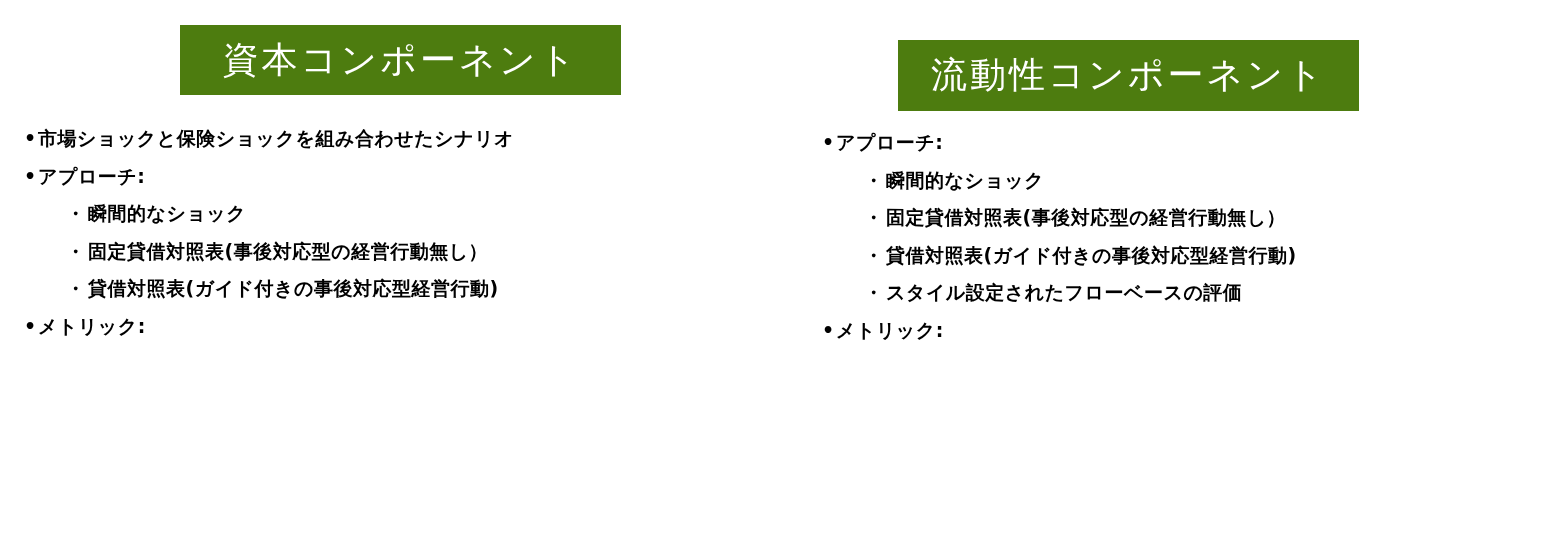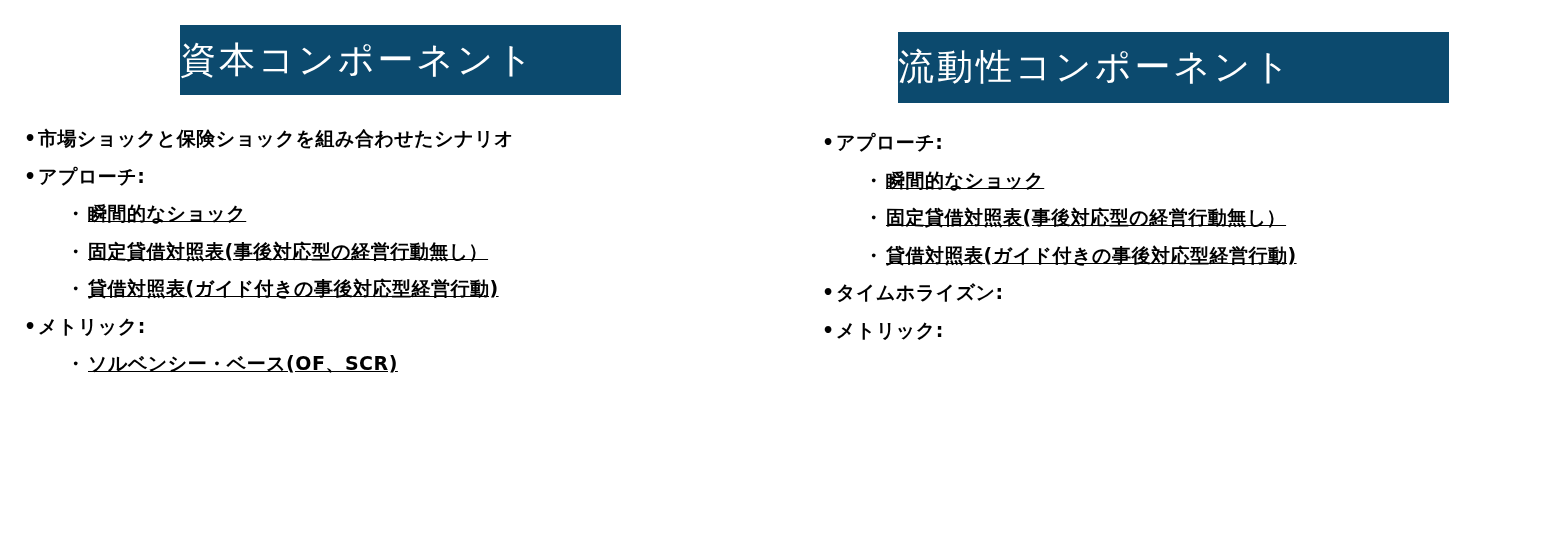--- a/index.html
+++ b/index.html
@@ -1,57 +1,56 @@
 <!DOCTYPE html>
 <html><head>
 <meta charset="utf-8">
 <style>
   html, body { margin: 0; padding: 0; }
   body {
     width: 1557px; height: 535px; background: #ffffff; position: relative; overflow: hidden;
     font-family: "DejaVu Sans", "Liberation Sans", sans-serif; color: #000000;
   }
   .header-box {
-    position: absolute; background: #0c4a6e; color: #ffffff;
-    display: flex; align-items: center; 
+    position: absolute; background: #4d7c0f; color: #ffffff;
+    display: flex; align-items: center; justify-content: center;
     font-size: 36px; letter-spacing: 3px; font-weight: normal;
   }
   #capital-header { left: 180px; top: 25px; width: 441px; height: 70px; }
-  #liquidity-header { left: 898px; top: 32px; width: 551px; height: 71px; }
+  #liquidity-header { left: 898px; top: 40px; width: 461px; height: 71px; }
   .col { position: absolute; }
   #capital-col { left: 24px; top: 120px; }
   #liquidity-col { left: 822px; top: 124px; }
   .line {
     height: 37.5px; line-height: 37.5px; font-size: 19px; font-weight: bold;
     white-space: nowrap; letter-spacing: 0.5px;
   }
   .l1 .bullet { display: inline-block; width: 14px; }
-  .l2 { padding-left: 42px; text-decoration: underline; }
+  .l2 { padding-left: 42px; }
   .l2 .bullet { display: inline-block; width: 22px; }
 </style>
 </head>
 <body>
 
 <div id="capital-header" class="header-box">
   <span>資本コンポーネント</span>
 </div>
 <div id="liquidity-header" class="header-box">
   <span>流動性コンポーネント</span>
 </div>
 
 <div id="capital-col" class="col">
   <div class="line l1"><span class="bullet">•</span><span>市場ショックと保険ショックを組み合わせたシナリオ</span></div>
   <div class="line l1"><span class="bullet">•</span><span>アプローチ:</span></div>
   <div class="line l2"><span class="bullet">・</span><span>瞬間的なショック</span></div>
   <div class="line l2"><span class="bullet">・</span><span>固定貸借対照表(事後対応型の経営行動無し）</span></div>
   <div class="line l2"><span class="bullet">・</span><span>貸借対照表(ガイド付きの事後対応型経営行動)</span></div>
   <div class="line l1"><span class="bullet">•</span><span>メトリック:</span></div>
-  <div class="line l2"><span class="bullet">・</span><span>ソルベンシー・ベース(OF、SCR)</span></div>
 </div>
 
 <div id="liquidity-col" class="col">
   <div class="line l1"><span class="bullet">•</span><span>アプローチ:</span></div>
   <div class="line l2"><span class="bullet">・</span><span>瞬間的なショック</span></div>
   <div class="line l2"><span class="bullet">・</span><span>固定貸借対照表(事後対応型の経営行動無し）</span></div>
   <div class="line l2"><span class="bullet">・</span><span>貸借対照表(ガイド付きの事後対応型経営行動)</span></div>
-  <div class="line l1"><span class="bullet">•</span><span>タイムホライズン:</span></div>
+  <div class="line l2"><span class="bullet">・</span><span>スタイル設定されたフローベースの評価</span></div>
   <div class="line l1"><span class="bullet">•</span><span>メトリック:</span></div>
 </div>
 
 </body></html>

